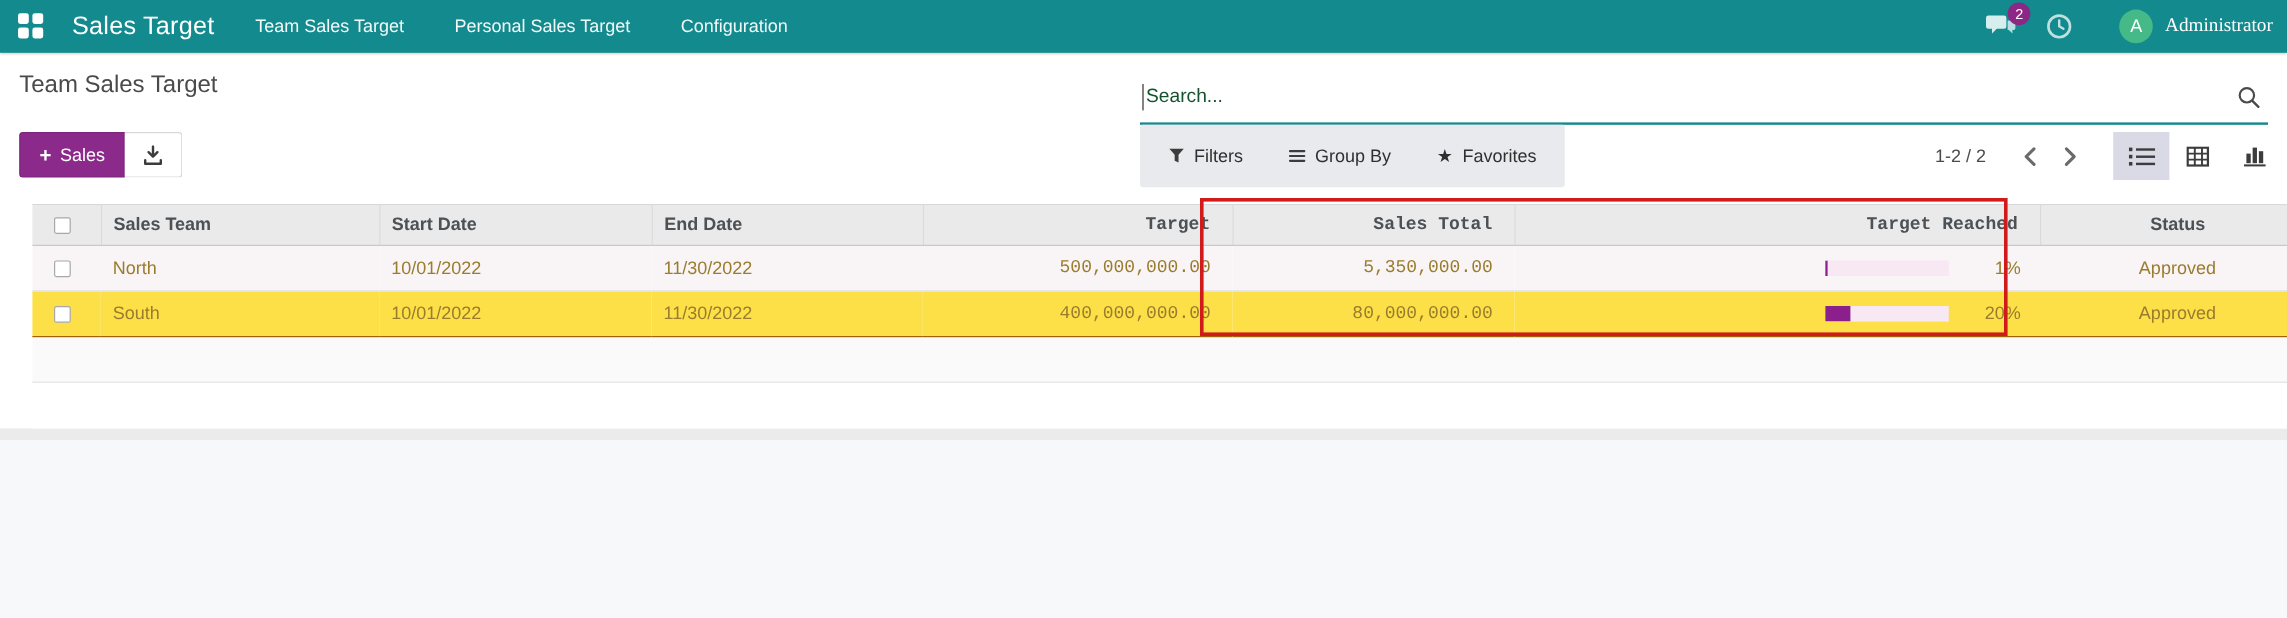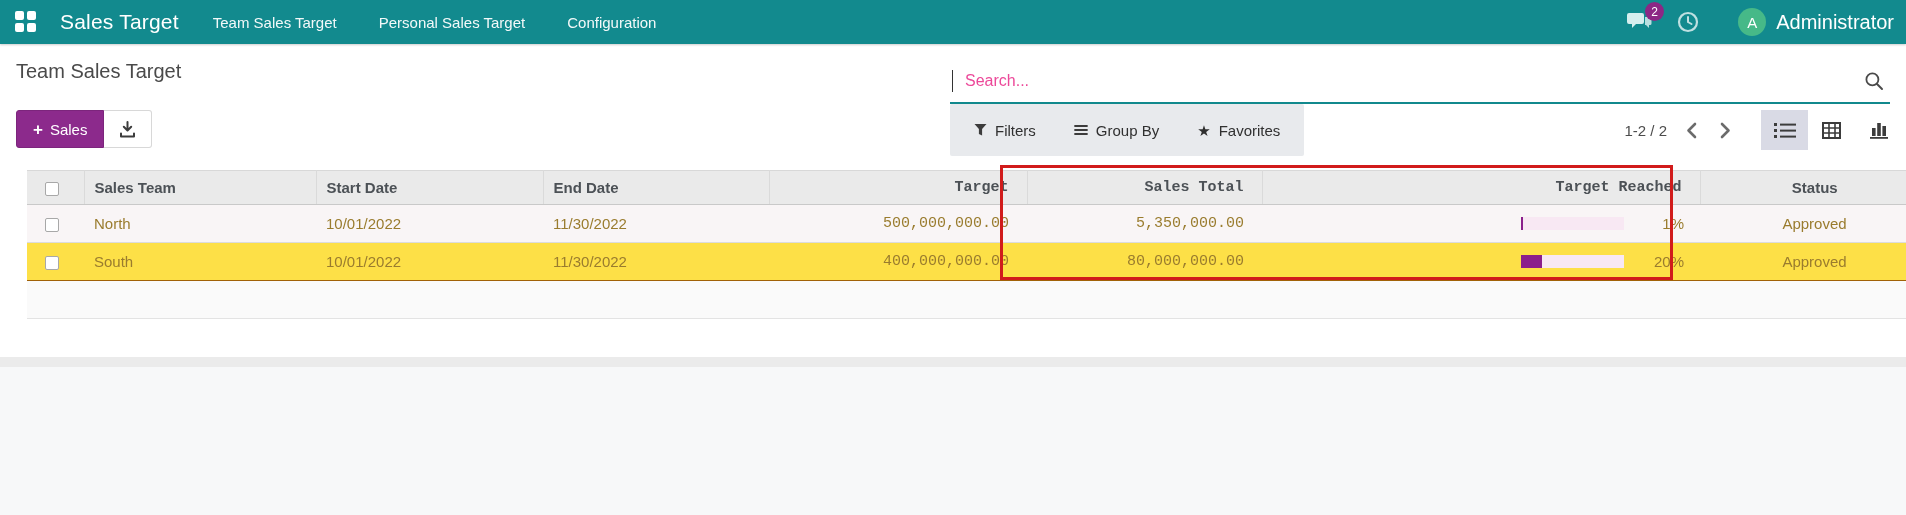--- a/index.html
+++ b/index.html
@@ -26,21 +26,21 @@
   .nav-right { margin-left:auto; display:flex; align-items:center; gap:20px; margin-right:12px; }
   .msg-wrap { position:relative; width:30px; height:26px; cursor:pointer; }
   .badge {
     position:absolute; top:-7px; right:-8px; min-width:19px; height:19px; border-radius:50%;
     background:#8c2785; color:#fff; font-size:12px; display:flex; align-items:center; justify-content:center;
   }
   .clock-wrap { width:24px; height:24px; cursor:pointer; }
   .user-wrap { display:flex; align-items:center; gap:10px; cursor:pointer; margin-left:18px; }
   .avatar { width:28px; height:28px; border-radius:50%; background:#46b988; color:#fff;
     font-size:15px; display:flex; align-items:center; justify-content:center; }
-  .user-name { font-size:20px; }
+  .user-name { font-size:16px;font-family:Liberation Serif, serif; }
 
   
   .control-panel { position:relative; height:126px; flex:0 0 126px; background:#fff; }
   .breadcrumb { position:absolute; left:16px; top:16px; font-size:20px; font-weight:400; color:#4a4a4a; }
   .btn-row { position:absolute; left:16px; top:66px; height:38px; display:flex; }
   .btn-create {
     height:38px; background:#8c2a8c; color:#fff; border:1px solid #7c257c; border-radius:3px 0 0 3px;
     font-size:15px; padding:0 16px; display:flex; align-items:center; gap:7px; cursor:pointer;
     font-family:inherit;
   }
@@ -48,36 +48,36 @@
   .btn-export {
     height:38px; width:48px; background:#fff; border:1px solid #d8d8d8; border-left:none;
     border-radius:0 3px 3px 0; display:flex; align-items:center; justify-content:center; cursor:pointer;
   }
 
   .search-box {
     position:absolute; left:950px; width:940px; top:16px; height:44px;
     border-bottom:2px solid #11898d; display:flex; align-items:center;
   }
   .search-cursor { width:1px; height:22px; background:#333; margin-left:2px; }
-  .search-placeholder { font-size:16px; color:#ec4899; margin-left:12px; }
+  .search-placeholder { font-size:16px; color:#14532d; margin-left:2px; }
   .search-mag { margin-left:auto; margin-right:6px; cursor:pointer; }
 
   .actions-row {
     position:absolute; left:950px; right:4px; top:66px; height:40px;
     display:flex; align-items:center;
   }
   .filters-group {
     height:52px; background:#e8eaed; border-radius:2px; display:flex; align-items:center;
     padding:0 24px; gap:38px;
   }
   .filter-btn { display:flex; align-items:center; gap:8px; font-size:15px; color:#303030; cursor:pointer; white-space:nowrap; }
   .filter-btn .star-glyph { font-size:15px; color:#2f2f2f; line-height:1; }
 
   .pager { margin-left:auto; display:flex; align-items:center; gap:6px; color:#4c4c4c; font-size:15px; }
-  .pager-range { margin-right:4px; }
+  .pager-range { margin-right:16px; }
   .pager-btn { width:28px; height:30px; background:transparent; border:none; display:flex;
     align-items:center; justify-content:center; cursor:pointer; }
 
   .view-switcher { display:flex; margin-left:22px; }
   .view-btn { width:47px; height:40px; display:flex; align-items:center; justify-content:center;
     background:#fff; border:none; cursor:pointer; }
   .view-btn.active { background:#d9dae5; }
 
   
   .list-wrap { position:relative; flex:0 0 auto;padding-left:27px; }

